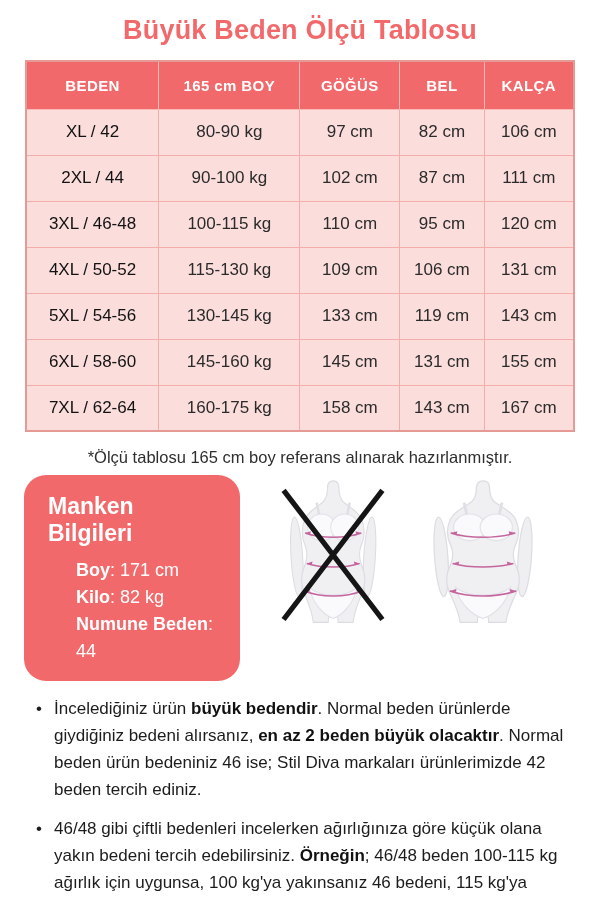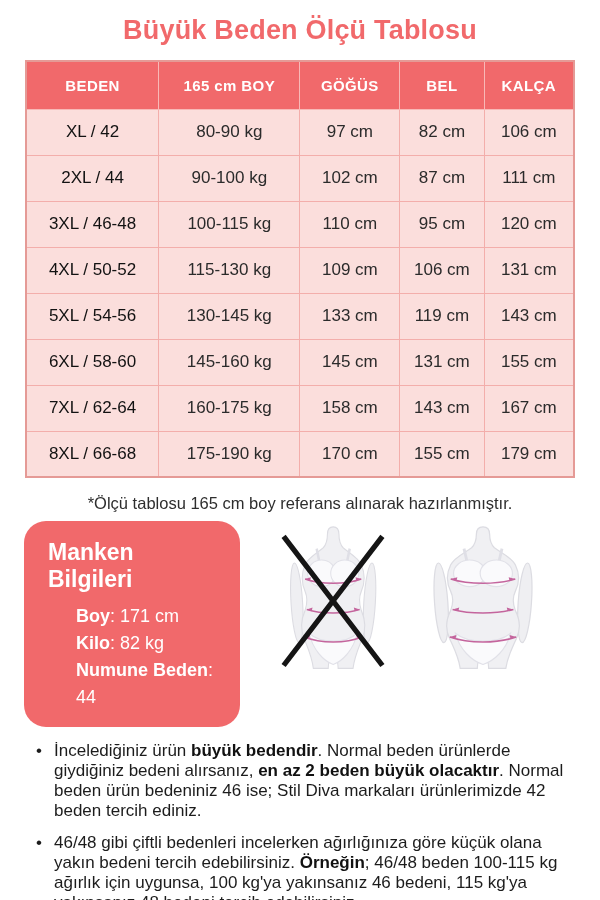--- a/index.html
+++ b/index.html
@@ -57,21 +57,21 @@
   .model-line{font-size:18px;line-height:27px;margin-left:28px;}
   .model-line b{font-weight:700;}
 
   .figures{flex:1;display:flex;justify-content:space-evenly;padding-top:2px;}
   .figures svg{display:block;}
 
   ul.notes{
     margin:14px 30px 0 34px;list-style:none;
   }
   ul.notes li{
-    position:relative;padding-left:20px;font-size:17px;line-height:20px;
+    position:relative;padding-left:20px;font-size:17px;line-height:27px;
     color:#1c1c1c;margin-bottom:12px;
   }
   ul.notes li::before{
     content:"\2022";position:absolute;left:2px;top:0;font-size:17px;color:#1c1c1c;
   }
   ul.notes b{font-weight:700;color:#111;}
 </style>
 </head>
 <body>
 
@@ -139,27 +139,20 @@
           <td>131 cm</td>
           <td>155 cm</td>
         </tr>
         <tr>
           <td class="col-size">7XL / 62-64</td>
           <td>160-175 kg</td>
           <td>158 cm</td>
           <td>143 cm</td>
           <td>167 cm</td>
         </tr>
-        <tr>
-          <td class="col-size">8XL / 66-68</td>
-          <td>175-190 kg</td>
-          <td>170 cm</td>
-          <td>155 cm</td>
-          <td>179 cm</td>
-        </tr>
       </tbody>
   </table>
 
   <div class="footnote">*Ölçü tablosu 165 cm boy referans alınarak hazırlanmıştır.</div>
 
   <div class="info-row">
 
     <div class="model-box">
       <h2>Manken Bilgileri</h2>
       <div class="model-line"><b>Boy</b><span>: </span><span>171 cm</span></div>

